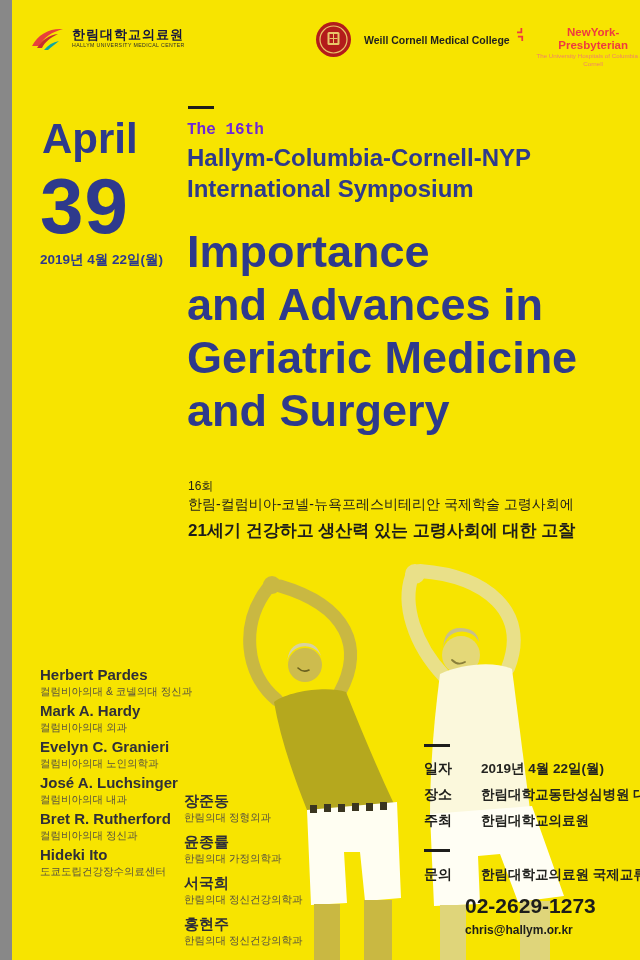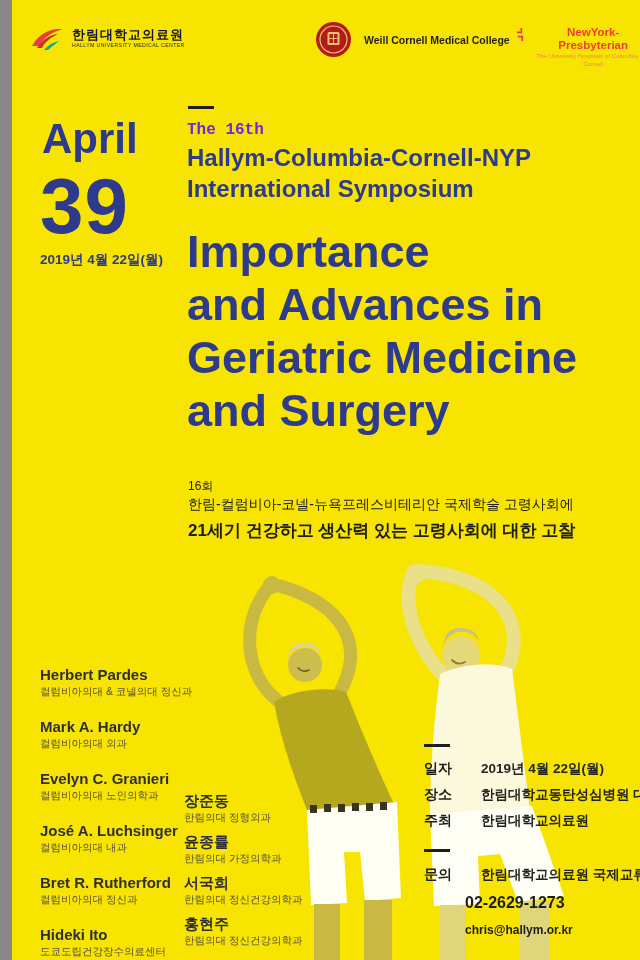--- a/index.html
+++ b/index.html
@@ -36,33 +36,33 @@
   .dash-top{left:176px;top:106px;width:26px;}
   .edition{left:175px;top:121px;font-size:16px;font-weight:bold;color:#6d28d9;z-index:3;font-family:Liberation Mono, monospace;}
   .symline{left:175px;font-size:24px;font-weight:bold;color:#2E3A8C;z-index:3;line-height:28px;}
   .symline1{top:144px;}
   .symline2{top:175px;}
   .bigtitle{left:175px;top:225px;font-size:45px;font-weight:bold;color:#2E3A8C;line-height:53px;z-index:3;}
   .sub1{left:176px;top:478px;font-size:12px;color:#1D1D1B;z-index:3;}
   .sub2{left:176px;top:496px;font-size:14px;color:#1D1D1B;z-index:3;}
   .sub3{left:176px;top:519px;font-size:17px;font-weight:bold;color:#1D1D1B;z-index:3;}
   
-  .speakers{display:flex;flex-direction:column;gap:20px;z-index:2;}
+  .speakers{display:flex;flex-direction:column;gap:4px;z-index:2;}
   .sp-intl{left:28px;top:666px;}
   .sp-kr{left:172px;top:792px;gap:9px;}
   .speaker .nm{font-size:15px;font-weight:bold;color:#2F2F38;line-height:18px;}
   .speaker .af{font-size:10.5px;color:#57513F;line-height:14px;}
   
   .dash-info1{left:412px;top:744px;width:26px;}
   .dash-info2{left:412px;top:849px;width:26px;}
   .inforow{position:absolute;left:412px;display:flex;gap:29px;z-index:2;white-space:nowrap;}
   .inforow .lb{font-size:14px;font-weight:bold;color:#1D1D1B;}
   .inforow .vl{font-size:13.5px;font-weight:bold;color:#242420;}
   .r1{top:760px;} .r2{top:786px;} .r3{top:812px;} .r4{top:866px;}
-  .phone{left:453px;top:894px;font-size:16px;font-weight:bold;color:#1D1D1B;z-index:2;}
+  .phone{left:453px;top:894px;font-size:21px;font-weight:bold;color:#1D1D1B;z-index:2;}
   .email{left:453px;top:923px;font-size:12px;font-weight:bold;color:#1D1D1B;z-index:2;}
   
   .photo{left:200px;top:552px;width:440px;height:408px;z-index:1;}
 </style>
 </head>
 <body>
 
 <div class="poster">
 
   <div class="logos">

